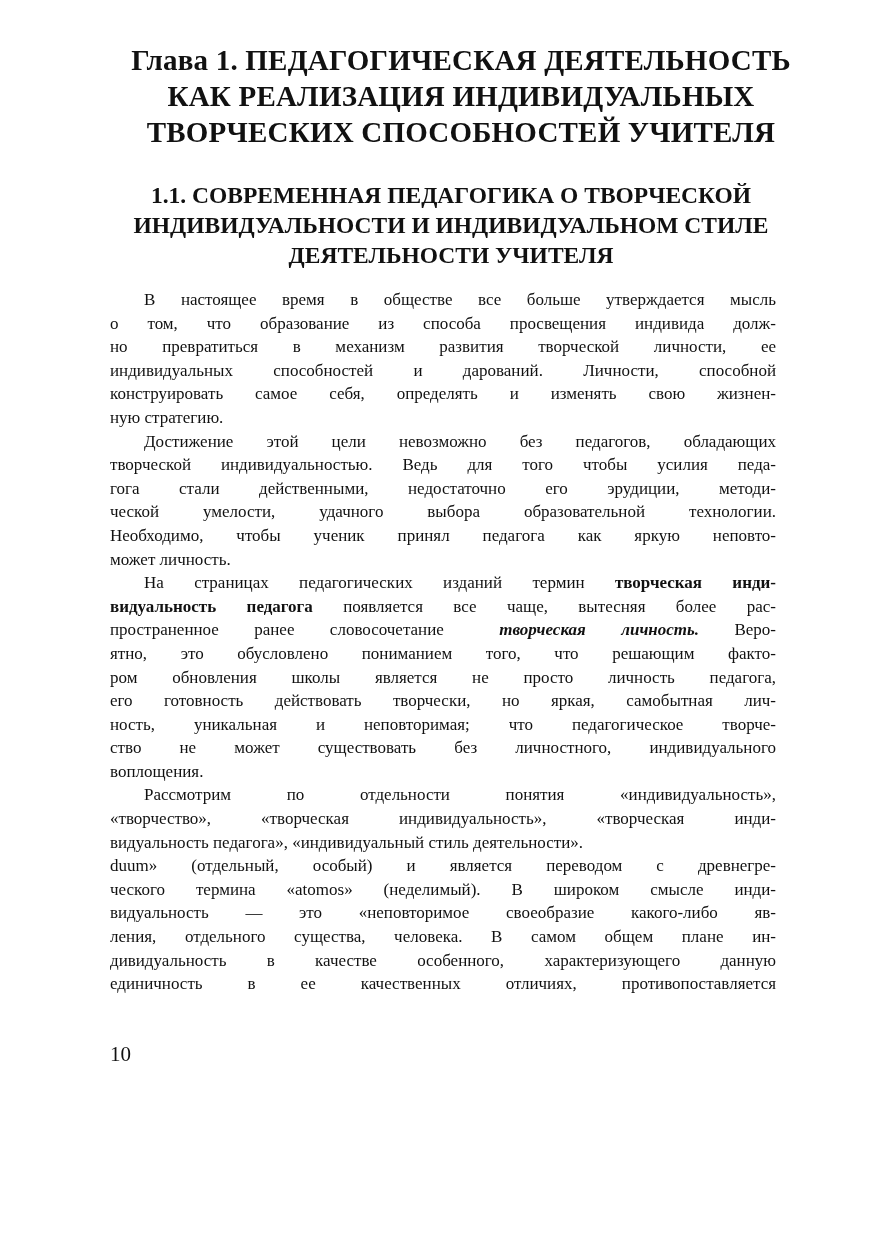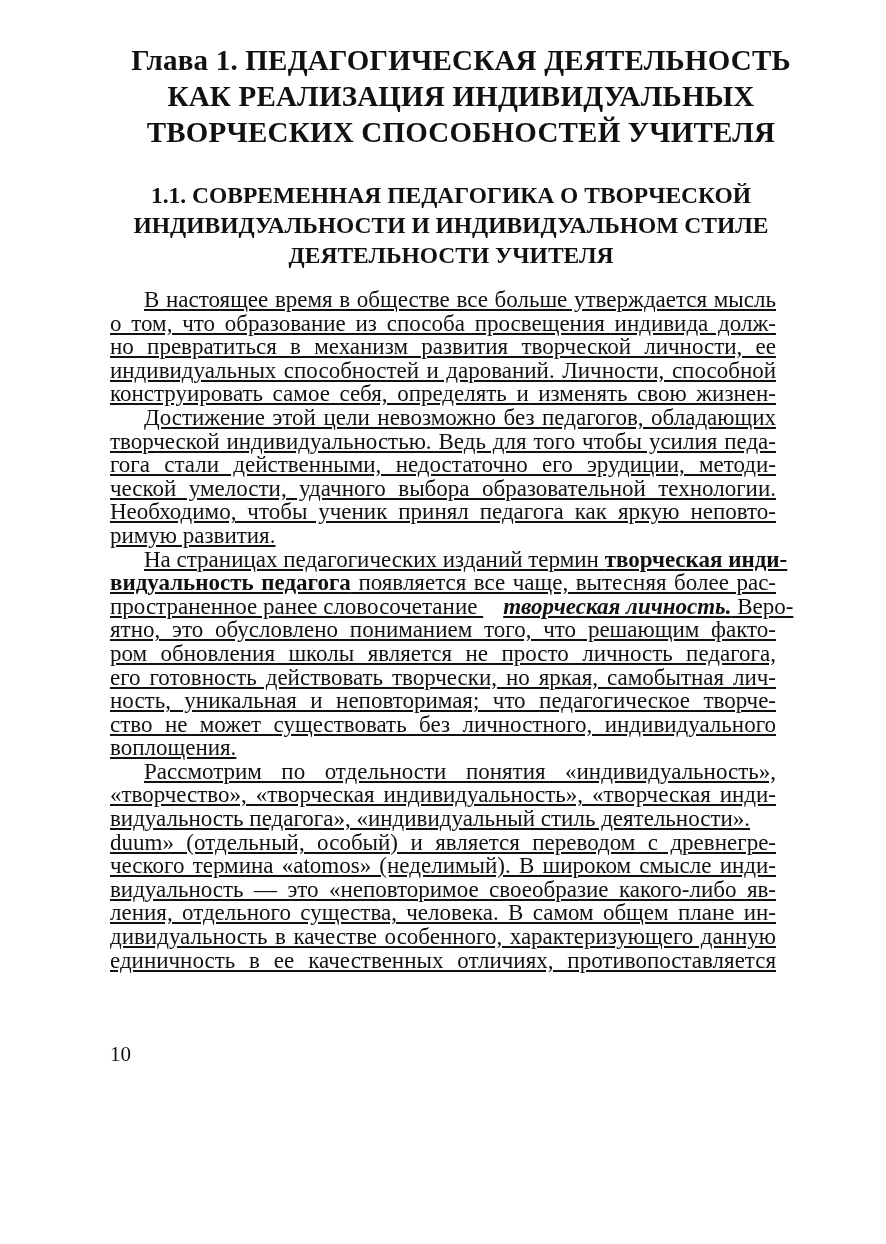--- a/index.html
+++ b/index.html
@@ -44,23 +44,22 @@
       font-weight: bold;
       font-size: 23.5px;
       line-height: 30px;
     }
     .section-title .line { display: block; white-space: nowrap; }
     .body-text {
       position: absolute;
       top: 288px;
       left: 0;
       width: 666px;
-      font-size: 23px;
+      font-size: 17px;
       line-height: 23.6px;
-      text-decoration: underline;
     }
     .para { margin: 0; }
     .line-j {
       display: block;
       text-align: justify;
       text-align-last: justify;
       white-space: nowrap;
       height: 23.6px;
     }
     .line-last {
@@ -99,29 +98,30 @@
   </h2>
 
   <div class="body-text">
 
     <p class="para">
       <span class="line-j indent">В настоящее время в обществе все больше утверждается мысль</span>
       <span class="line-j">о том, что образование из способа просвещения индивида долж-</span>
       <span class="line-j">но превратиться в механизм развития творческой личности, ее</span>
       <span class="line-j">индивидуальных способностей и дарований. Личности, способной</span>
       <span class="line-j">конструировать самое себя, определять и изменять свою жизнен-</span>
+      <span class="line-last">ную стратегию.</span>
     </p>
 
     <p class="para">
       <span class="line-j indent">Достижение этой цели невозможно без педагогов, обладающих</span>
       <span class="line-j">творческой индивидуальностью. Ведь для того чтобы усилия педа-</span>
       <span class="line-j">гога стали действенными, недостаточно его эрудиции, методи-</span>
       <span class="line-j">ческой умелости, удачного выбора образовательной технологии.</span>
       <span class="line-j">Необходимо, чтобы ученик принял педагога как яркую неповто-</span>
-      <span class="line-last">римую развития.</span>
+      <span class="line-last">может личность.</span>
     </p>
 
     <p class="para">
       <span class="line-j indent"><span>На страницах педагогических изданий термин </span><span class="b">творческая инди-</span></span>
       <span class="line-j"><span class="b">видуальность педагога</span><span> появляется все чаще, вытесняя более рас-</span></span>
       <span class="line-j"><span>пространенное ранее словосочетание </span><span class="i b">творческая личность.</span><span> Веро-</span></span>
       <span class="line-j">ятно, это обусловлено пониманием того, что решающим факто-</span>
       <span class="line-j">ром обновления школы является не просто личность педагога,</span>
       <span class="line-j">его готовность действовать творчески, но яркая, самобытная лич-</span>
       <span class="line-j">ность, уникальная и неповторимая; что педагогическое творче-</span>

